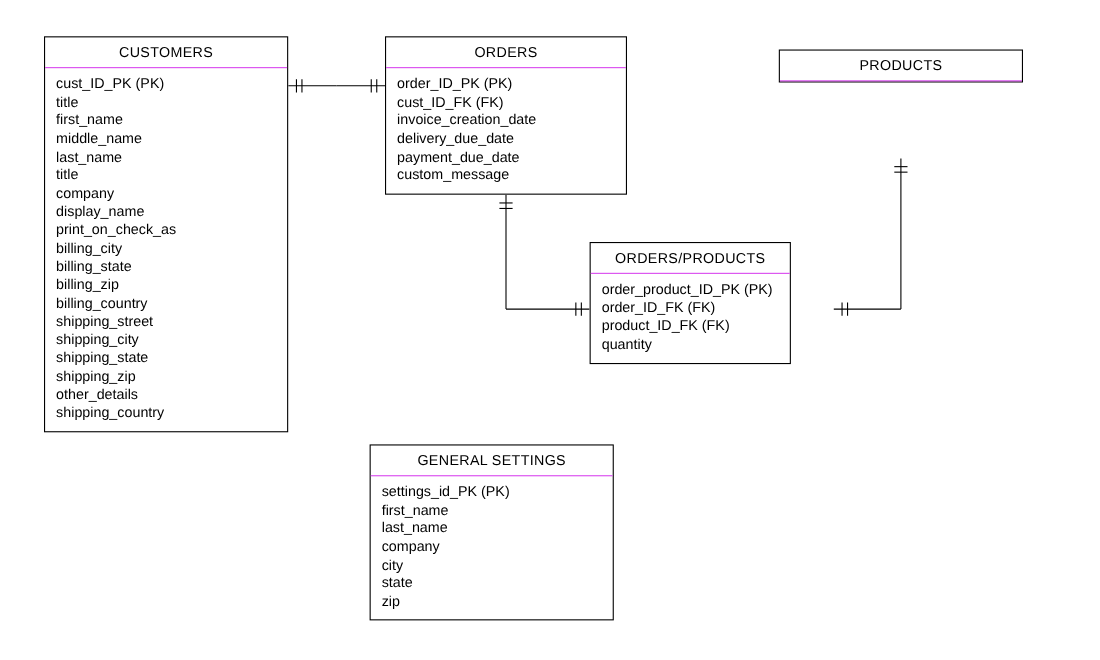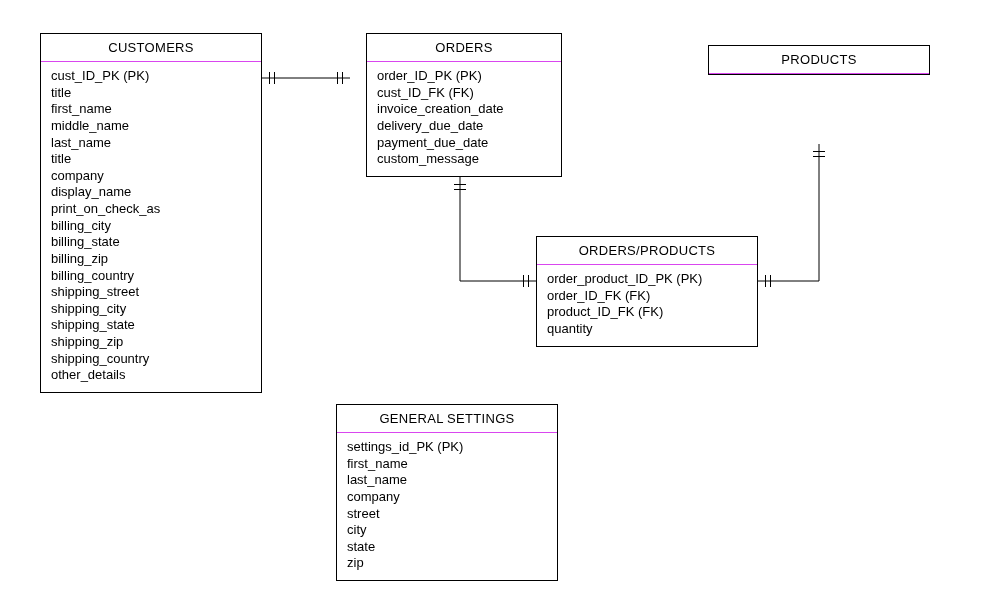--- a/index.html
+++ b/index.html
@@ -81,53 +81,52 @@
         <div class="field">display_name</div>
         <div class="field">print_on_check_as</div>
         <div class="field">billing_city</div>
         <div class="field">billing_state</div>
         <div class="field">billing_zip</div>
         <div class="field">billing_country</div>
         <div class="field">shipping_street</div>
         <div class="field">shipping_city</div>
         <div class="field">shipping_state</div>
         <div class="field">shipping_zip</div>
+        <div class="field">other_details</div>
         <div class="field">shipping_country</div>
-        <div class="field">other_details</div>
       </div>
     </div>
-    <div class="entity" style="left: 350px; top: 33px; width: 196px; margin-left: 16px;">
+    <div class="entity" style="left: 350px; top: 33px; width: 220px;">
       <div class="entity-header">ORDERS</div>
       <div class="entity-body">
         <div class="field">order_ID_PK (PK)</div>
         <div class="field">cust_ID_FK (FK)</div>
         <div class="field">invoice_creation_date</div>
         <div class="field">delivery_due_date</div>
         <div class="field">payment_due_date</div>
         <div class="field">custom_message</div>
       </div>
     </div>
     <div class="entity" style="left: 708px; top: 33px; width: 222px; margin-top: 12px;">
       <div class="entity-header">PRODUCTS</div>
     </div>
-    <div class="entity" style="left: 536px; top: 236px; width: 222px;">
+    <div class="entity" style="left: 536px; top: 220px; width: 183px;">
       <div class="entity-header">ORDERS/PRODUCTS</div>
       <div class="entity-body">
         <div class="field">order_product_ID_PK (PK)</div>
         <div class="field">order_ID_FK (FK)</div>
         <div class="field">product_ID_FK (FK)</div>
         <div class="field">quantity</div>
       </div>
     </div>
     <div class="entity" style="left: 336px; top: 384px; width: 222px; margin-top: 20px;">
       <div class="entity-header">GENERAL SETTINGS</div>
       <div class="entity-body">
         <div class="field">settings_id_PK (PK)</div>
         <div class="field">first_name</div>
         <div class="field">last_name</div>
         <div class="field">company</div>
-        <div class="field">street</div>
         <div class="field">city</div>
         <div class="field">state</div>
         <div class="field">zip</div>
       </div>
     </div>
   </div>
 
 </body></html>

